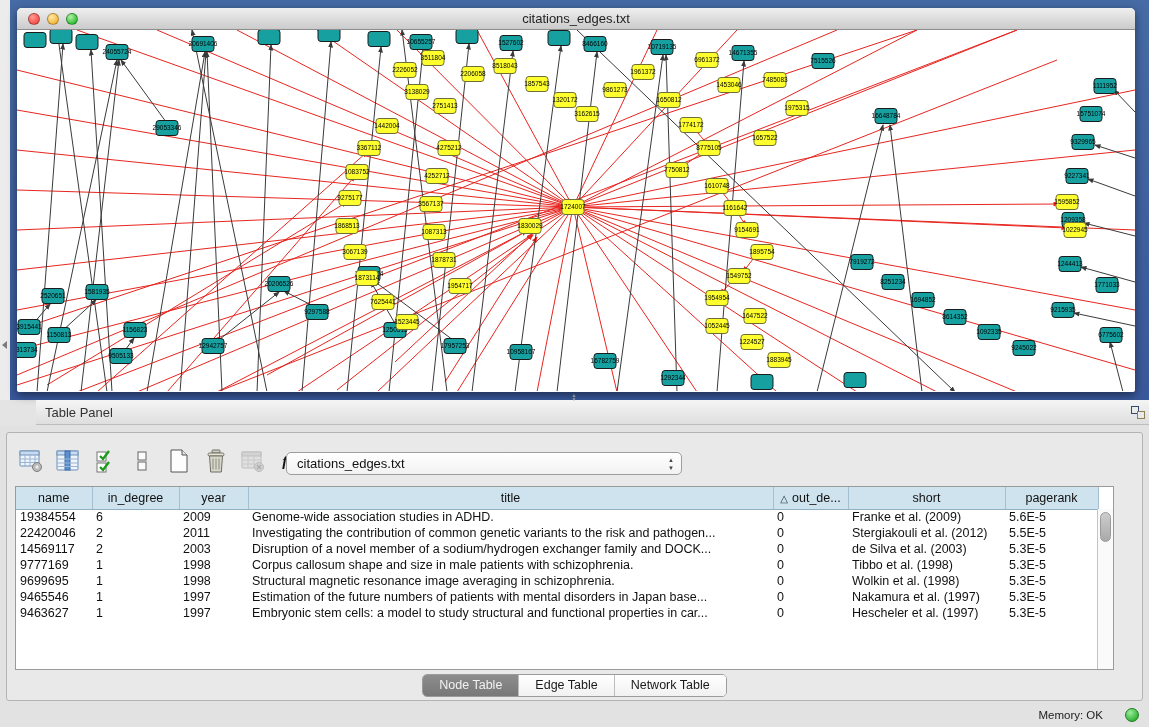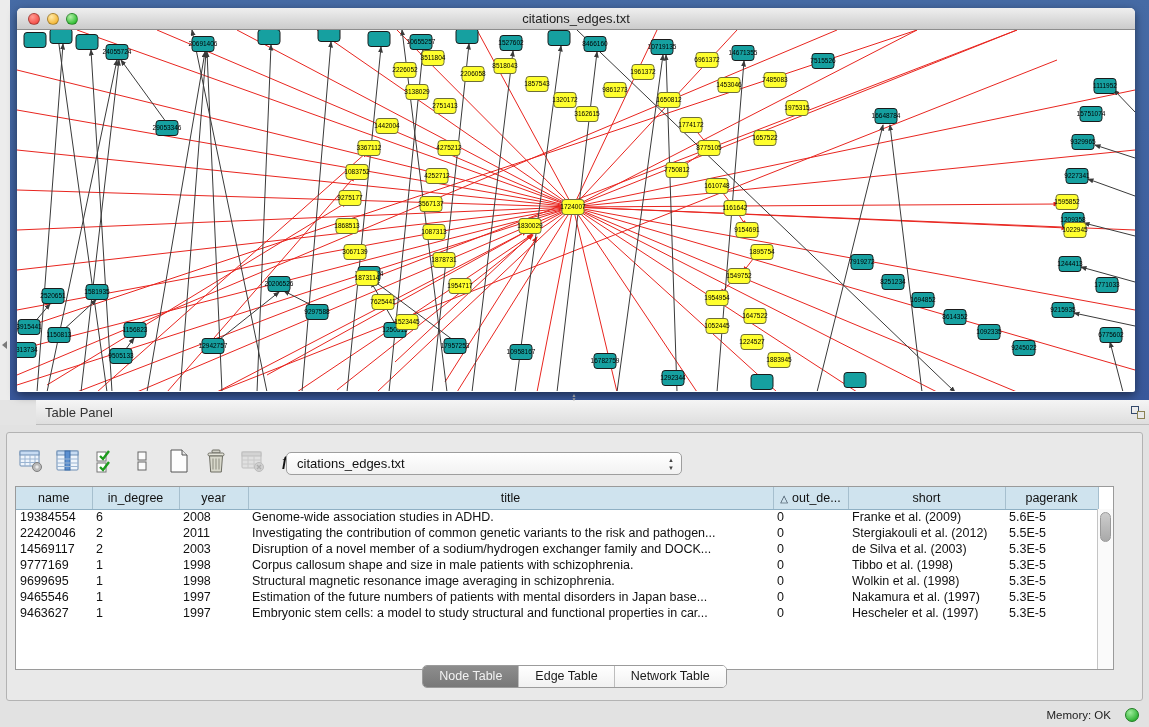--- a/index.html
+++ b/index.html
@@ -55,29 +55,29 @@
   table.data { border-collapse:collapse; table-layout:fixed; width:1082px; }
   table.data th { height:22px; background:#cfe3ee; border-right:1px solid #a6bfce; border-bottom:1px solid #8fb0c4;
     font-size:12.5px; font-weight:normal; color:#111; text-align:center; overflow:hidden; white-space:nowrap; }
   table.data th .sort { font-size:10px; margin-right:4px; color:#234; }
   table.data td { height:16px; font-size:12.5px; color:#111; padding:0 4px; overflow:hidden;
     white-space:nowrap; text-overflow:clip; }
   .vscroll { position:absolute; top:22px; right:0; width:16px; bottom:0; background:#fafafa; border-left:1px solid #c4c4c4; }
   .vthumb { position:absolute; top:3px; left:2px; width:11px; height:30px; border-radius:6px;
     background:linear-gradient(#cdcdcd,#a9a9a9); border:1px solid #9a9a9a; }
   
-  .tabs-row { position:absolute; left:0; bottom:12px; width:100%; display:flex; justify-content:center;align-items:flex-end; }
+  .tabs-row { position:absolute; left:0; bottom:3px; width:100%; display:flex; justify-content:center;align-items:flex-end; }
   .segmented { display:flex; border:1px solid #9b9b9b; border-radius:5px; overflow:hidden;
     background:#fdfdfd; box-shadow:inset 0 1px 0 rgba(255,255,255,.7); }
   .seg { padding:0 16px; height:21px; line-height:20px; font-size:12.5px; color:#1a1a1a;
     border-right:1px solid #bdbdbd; background:linear-gradient(#ffffff,#f1f1f1); }
   .seg:last-child { border-right:none; }
   .seg.selected { background:linear-gradient(#8d8d8d,#787878); color:#f2f2f2; }
   
-  .status-row { position:absolute; right:10px; bottom:5px; display:flex; align-items:center; gap:14px; }
+  .status-row { position:absolute; right:10px; bottom:5px; display:flex; align-items:center; gap:22px; }
   .status-label { font-size:11.5px; color:#222; }
   .status-dot { width:14px; height:14px; border-radius:50%; border:1px solid #1f7d22;
     background:radial-gradient(circle at 35% 30%, #9dec9b, #2fb234 75%); }
 </style>
 </head>
 <body>
 
 <div class="top-region">
   <div class="collapse-arrow"></div>
   <div class="blue-desktop">
@@ -685,21 +685,21 @@
               <th>title</th>
               <th><span class="sort">△</span>out_de...</th>
               <th>short</th>
               <th>pagerank</th>
             </tr>
           </thead>
           <tbody>
             <tr>
               <td>19384554</td>
               <td>6</td>
-              <td>2008</td>
+              <td>2009</td>
               <td>Genome-wide association studies in ADHD.</td>
               <td>0</td>
               <td>Franke et al. (2009)</td>
               <td>5.6E-5</td>
             </tr>
             <tr>
               <td>22420046</td>
               <td>2</td>
               <td>2011</td>
               <td>Investigating the contribution of common genetic variants to the risk and pathogen...</td>

